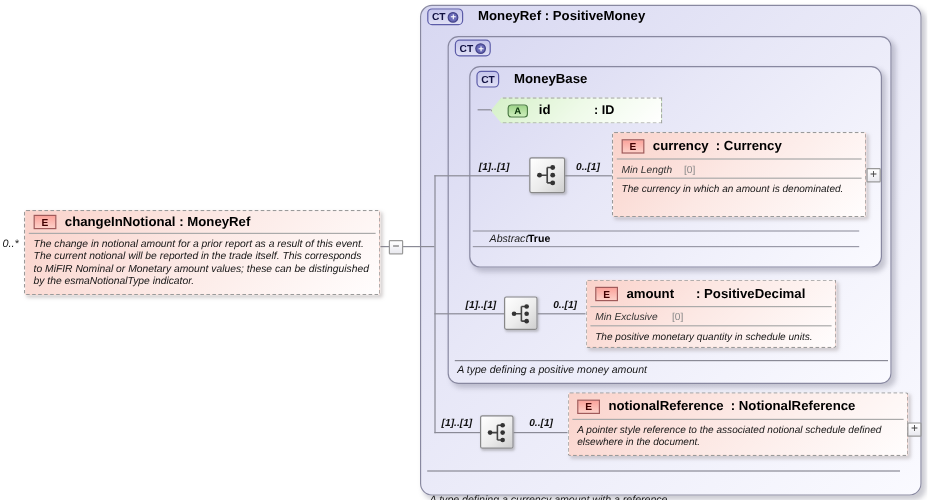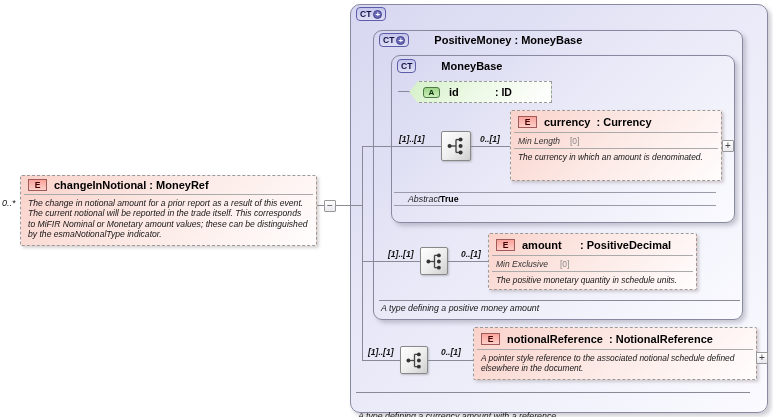--- a/index.html
+++ b/index.html
@@ -7,21 +7,21 @@
   #stage { position: relative; width: 773px; height: 417px; background: #fff; overflow: hidden; }
 
   
   .ctbox {
     position: absolute;
     border: 1px solid #8888a0;
     border-radius: 10px;
     background: linear-gradient(135deg, #d7d7f1 0%, #e7e7f7 40%, #fafaff 100%);
     box-shadow: 3px 3px 4px rgba(110,110,130,.35);
   }
-  .ct-header { position: absolute; display: flex; align-items: center; gap: 25px; }
+  .ct-header { position: absolute; display: flex; align-items: center; gap: 12px; }
   .ct-title { font-weight: bold; font-size: 11px; color: #000; white-space: nowrap; }
   .badge-ct {
     display: inline-flex; align-items: center; gap: 2px;
     height: 14px; padding: 0 3px;
     background: linear-gradient(180deg, #c6c6ec, #dfdff5);
     border: 1.5px solid #5c5ca8; border-radius: 4px;
     font-weight: bold; font-size: 8.5px; color: #101040;
   }
   .plus-circle {
     display: inline-block; width: 9px; height: 9px; border-radius: 50%;
@@ -105,31 +105,31 @@
 <body>
 
 <div id="stage">
 
   <div class="ctbox" style="left:350px; top:4px; width:418px; height:409px;"></div>
   <div class="ct-header" style="left:356px; top:7px;">
     <span class="badge-ct">
       <span>CT</span>
         <span class="plus-circle">+</span>
     </span>
+    <span class="ct-title">MoneyRef : PositiveMoney</span>
   </div>
   <div class="hline" style="left:356px; top:392px; width:394px;"></div>
   <div class="footer-text" style="left:358px; top:411px;">A type defining a currency amount with a reference.</div>
 
   <div class="ctbox" style="left:373px; top:30px; width:370px; height:290px; border-radius:9px;"></div>
   <div class="ct-header" style="left:379px; top:33px;">
     <span class="badge-ct">
       <span>CT</span>
         <span class="plus-circle">+</span>
     </span>
-    <span class="ct-title">PositiveMoney : MoneyBase</span>
   </div>
   <div class="hline" style="left:379px; top:300px; width:361px;"></div>
   <div class="footer-text" style="left:381px; top:303px;">A type defining a positive money amount</div>
 
   <div class="ctbox" style="left:391px; top:55px; width:344px; height:168px; border-radius:9px;"></div>
   <div class="ct-header" style="left:397px; top:59px;">
     <span class="badge-ct">
       <span>CT</span>
     </span>
     <span class="ct-title">MoneyBase</span>

